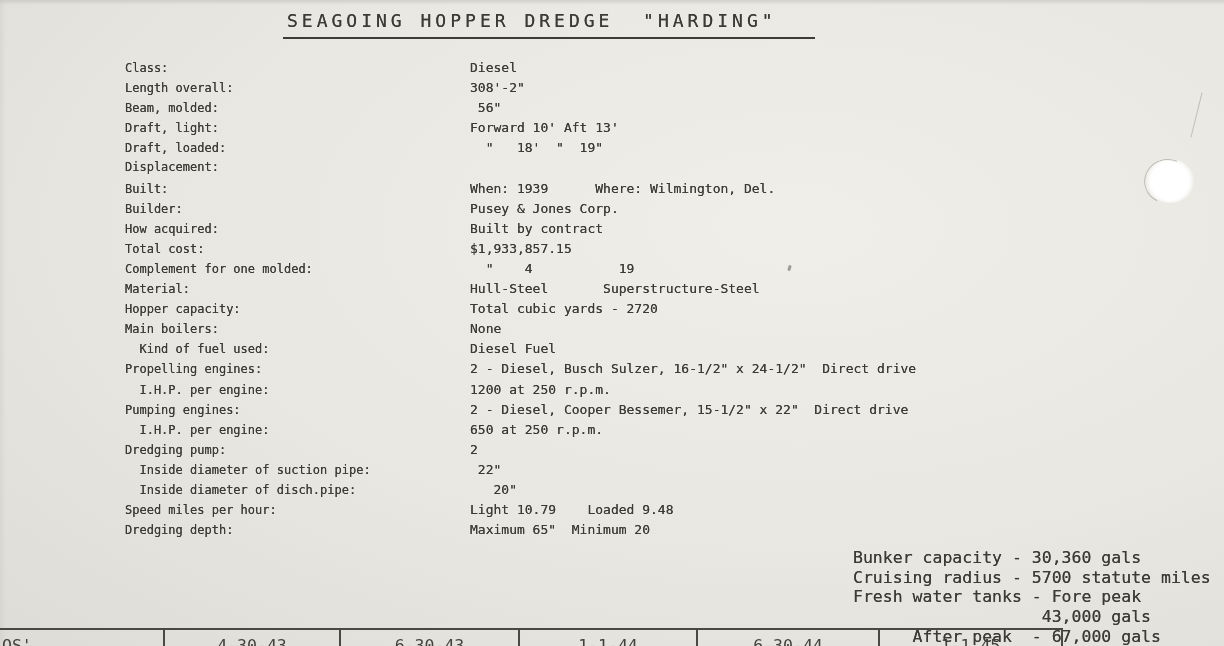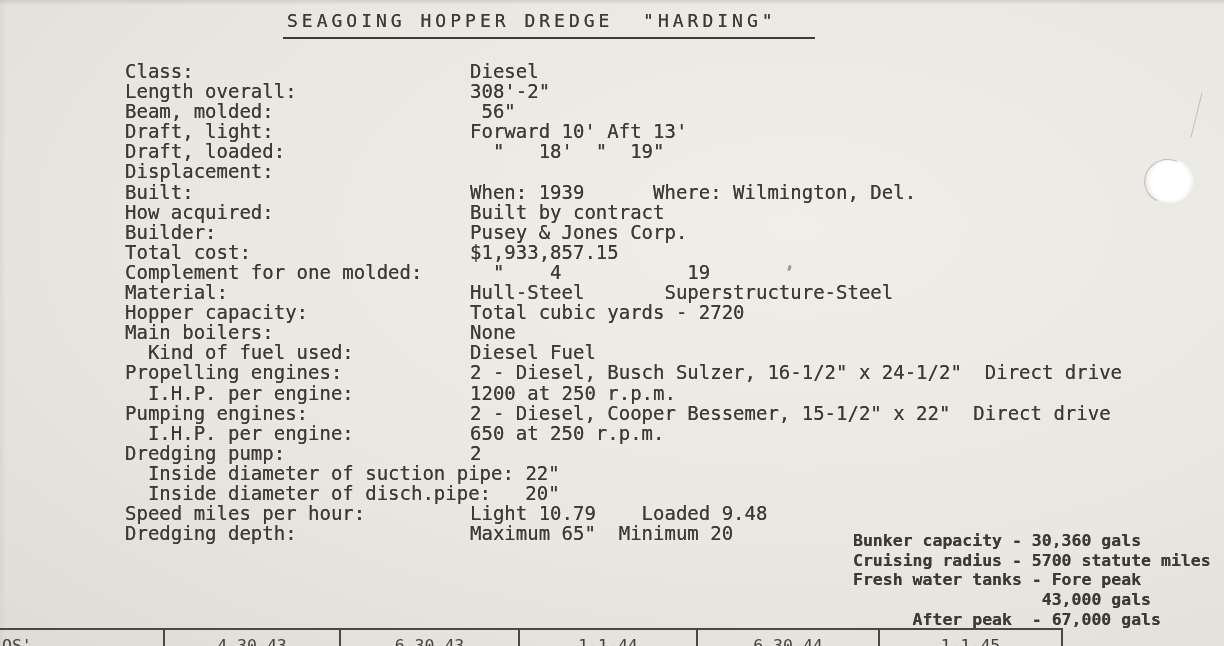--- a/index.html
+++ b/index.html
@@ -19,25 +19,25 @@
     position:absolute; left:283px; top:7px; width:528px;
     border-bottom:2px solid #3e3c38; padding:3px 0 6px 4px;
   }
   .title-text{
     font-size:18px; letter-spacing:4px; white-space:pre;
   }
 
   
   .specs{ position:absolute; left:125px; top:60px; right:0; }
   .row{ height:20.1px; display:flex; align-items:baseline; white-space:pre; }
-  .lbl{ font-size:19px; min-width:345px; white-space:pre; }
-  .val{ font-size:19px; white-space:pre; }
+  .lbl{ font-size:12px; min-width:345px; white-space:pre; }
+  .val{ font-size:13px; white-space:pre; }
 
   
-  .tanks{ position:absolute; left:853px; top:531px;font-weight:bold; }
+  .tanks{ position:absolute; left:853px; top:548px; }
   .tline{ font-size:16.5px; line-height:19.7px; white-space:pre; }
 
   
   .ftable{
     position:absolute; left:0; top:628px; width:1063px; height:22px;
     border-top:2px solid #4a4844; display:flex;
   }
   .fcell{
     box-sizing:border-box; border-right:2px solid #4a4844;
     font-size:16.5px; padding-top:6px; text-align:center;
@@ -79,22 +79,22 @@
 </div>
 
 <div class="specs ink" id="specs">
     <div class="row"><span class="lbl">Class:</span><span class="val">Diesel</span></div>
     <div class="row"><span class="lbl">Length overall:</span><span class="val">308'-2"</span></div>
     <div class="row"><span class="lbl">Beam, molded:</span><span class="val"> 56"</span></div>
     <div class="row"><span class="lbl">Draft, light:</span><span class="val">Forward 10' Aft 13'</span></div>
     <div class="row"><span class="lbl">Draft, loaded:</span><span class="val">  "   18'  "  19"</span></div>
     <div class="row"><span class="lbl">Displacement:</span></div>
     <div class="row"><span class="lbl">Built:</span><span class="val">When: 1939      Where: Wilmington, Del.</span></div>
+    <div class="row"><span class="lbl">Builder:</span><span class="val">Pusey &amp; Jones Corp.</span></div>
     <div class="row"><span class="lbl">How acquired:</span><span class="val">Built by contract</span></div>
-    <div class="row"><span class="lbl">Builder:</span><span class="val">Pusey &amp; Jones Corp.</span></div>
     <div class="row"><span class="lbl">Total cost:</span><span class="val">$1,933,857.15</span></div>
     <div class="row"><span class="lbl">Complement for one molded:</span><span class="val">  "    4           19</span></div>
     <div class="row"><span class="lbl">Material:</span><span class="val">Hull-Steel       Superstructure-Steel</span></div>
     <div class="row"><span class="lbl">Hopper capacity:</span><span class="val">Total cubic yards - 2720</span></div>
     <div class="row"><span class="lbl">Main boilers:</span><span class="val">None</span></div>
     <div class="row"><span class="lbl">  Kind of fuel used:</span><span class="val">Diesel Fuel</span></div>
     <div class="row"><span class="lbl">Propelling engines:</span><span class="val">2 - Diesel, Busch Sulzer, 16-1/2" x 24-1/2"  Direct drive</span></div>
     <div class="row"><span class="lbl">  I.H.P. per engine:</span><span class="val">1200 at 250 r.p.m.</span></div>
     <div class="row"><span class="lbl">Pumping engines:</span><span class="val">2 - Diesel, Cooper Bessemer, 15-1/2" x 22"  Direct drive</span></div>
     <div class="row"><span class="lbl">  I.H.P. per engine:</span><span class="val">650 at 250 r.p.m.</span></div>

